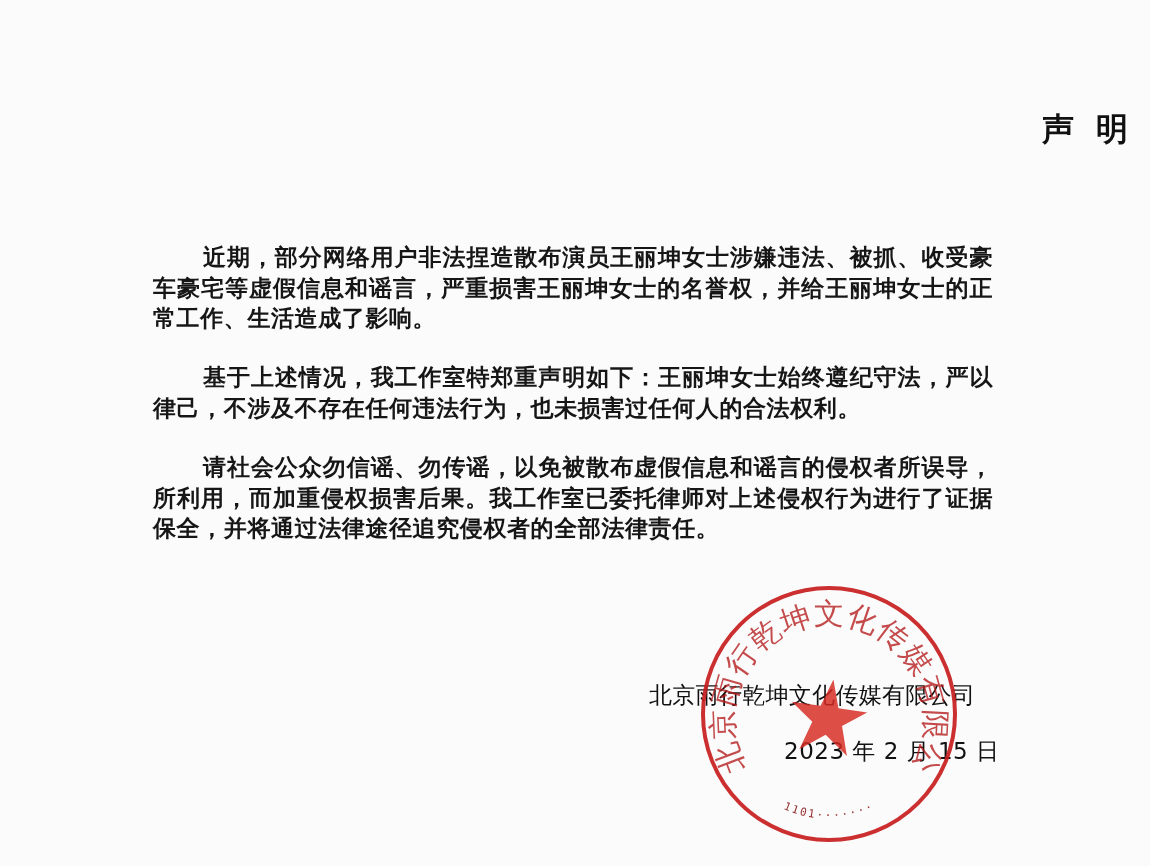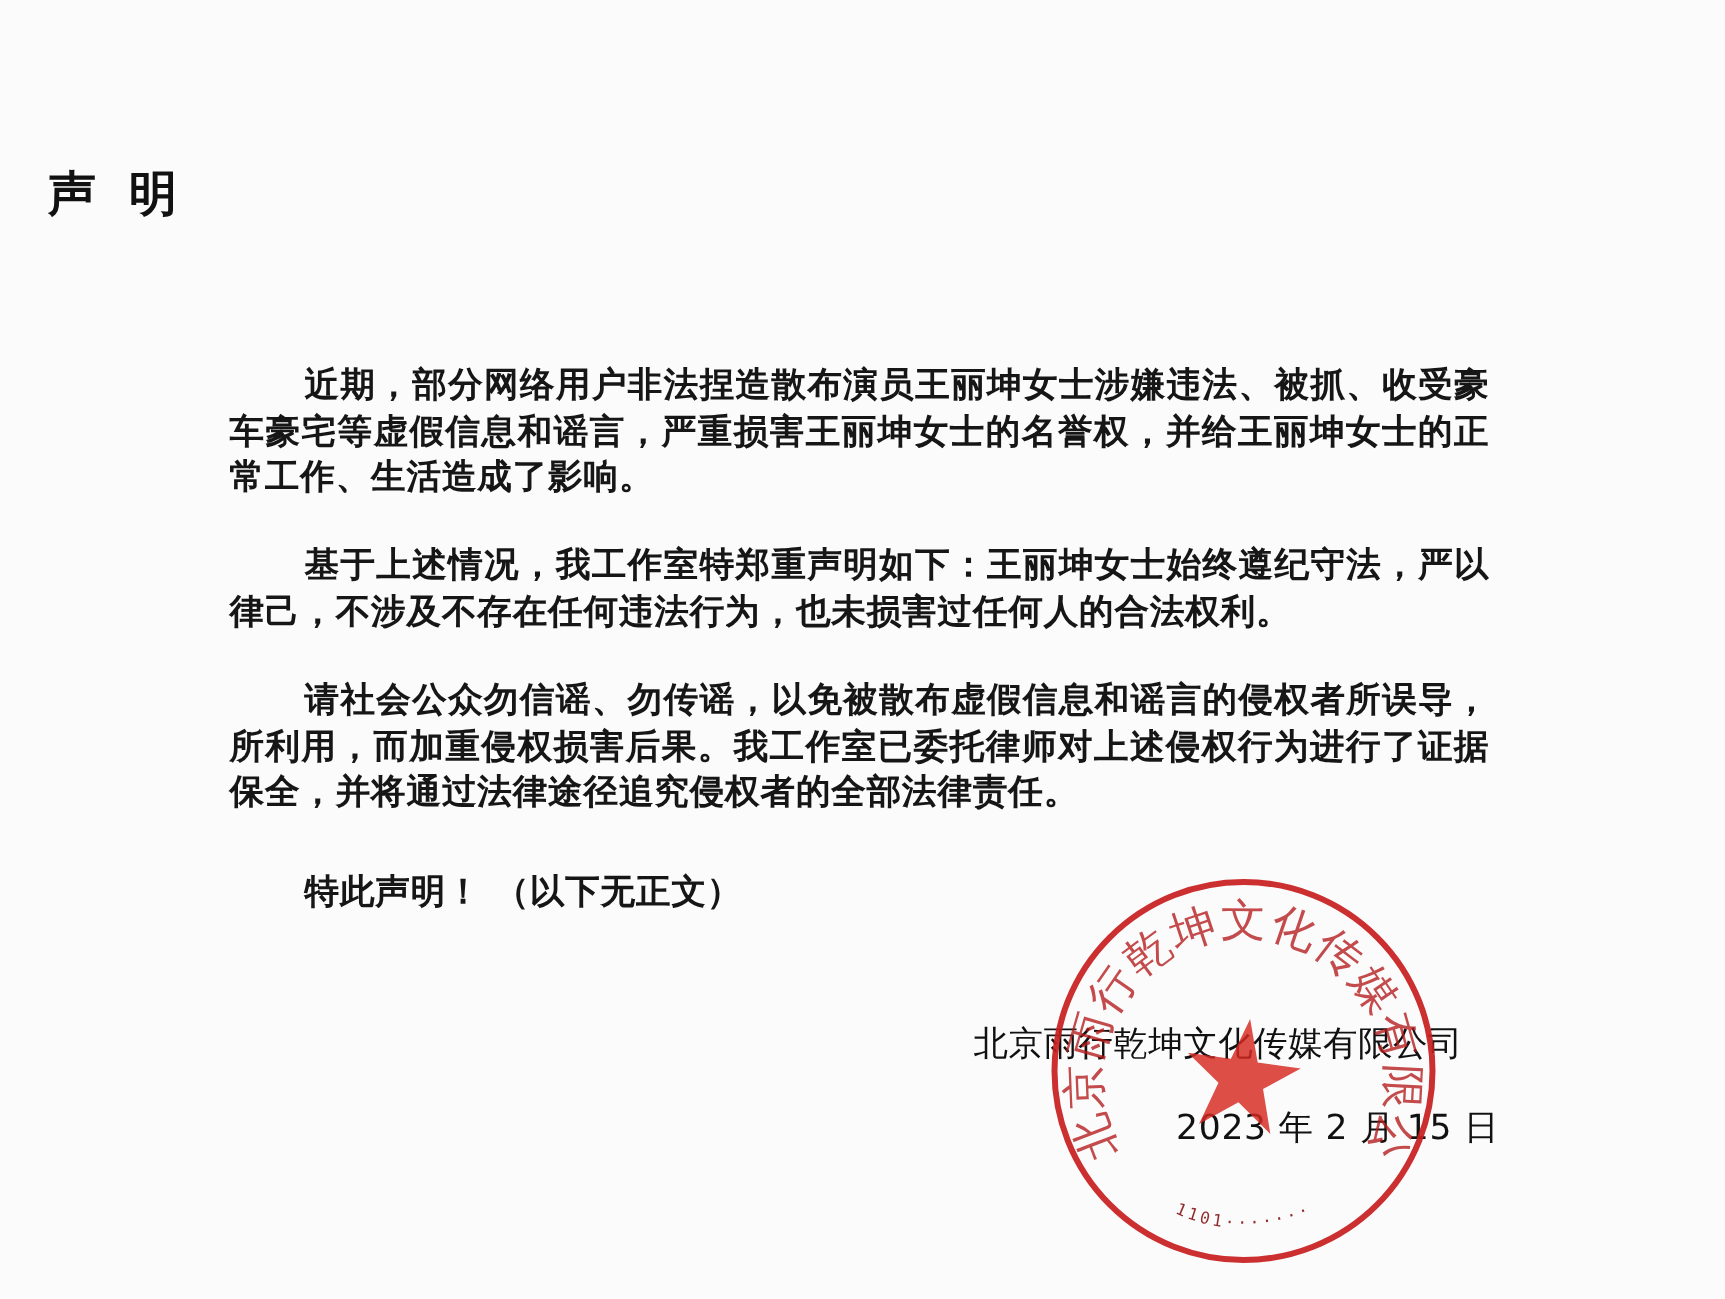--- a/index.html
+++ b/index.html
@@ -6,22 +6,22 @@
     body {
       width: 1150px; height: 866px; overflow: hidden;
       background: #fbfbfc;
       font-family: "DejaVu Sans", "Liberation Sans", sans-serif;
       color: #141414;
       position: relative;
     }
     .page { position: absolute; left: 0; top: 0; width: 1150px; height: 866px; }
     .title {
       position: absolute; left: 0; top: 108px; width: 1150px;
-      text-align: left; font-size: 32px; font-weight: bold;
-      letter-spacing: 22px; padding-left: 32px; box-sizing: border-box;
+      text-align: right; font-size: 32px; font-weight: bold;
+      letter-spacing: 22px; padding-left: 20px; box-sizing: border-box;
       color: #111;
     }
     .para {
       position: absolute; left: 153px; width: 840px;
       font-size: 23px; line-height: 30.5px; font-weight: bold;
       text-indent: 50px; letter-spacing: 0.6px;
       text-align: justify;
       color: #161616;
       margin-top: 20px;
     }
@@ -42,21 +42,20 @@
   </style>
 </head>
 <body>
 
 <div class="page">
   <div class="title">声明</div>
 
   <div class="para p1">近期，部分网络用户非法捏造散布演员王丽坤女士涉嫌违法、被抓、收受豪车豪宅等虚假信息和谣言，严重损害王丽坤女士的名誉权，并给王丽坤女士的正常工作、生活造成了影响。</div>
   <div class="para p2">基于上述情况，我工作室特郑重声明如下：王丽坤女士始终遵纪守法，严以律己，不涉及不存在任何违法行为，也未损害过任何人的合法权利。</div>
   <div class="para p3">请社会公众勿信谣、勿传谣，以免被散布虚假信息和谣言的侵权者所误导，所利用，而加重侵权损害后果。我工作室已委托律师对上述侵权行为进行了证据保全，并将通过法律途径追究侵权者的全部法律责任。</div>
-  <div class="para p4">特此声明！ （以下无正文）</div>
 
   <div class="sig sig-company">北京雨行乾坤文化传媒有限公司</div>
   <div class="sig sig-date">2023 年 2 月 15 日</div>
 
   <svg class="stamp" viewBox="0 0 262 262" xmlns="http://www.w3.org/2000/svg">
     <defs>
       <path id="arcPath" d="M 48 185 A 96 96 0 1 1 214 185" fill="none"></path>
       <path id="bottomArc" d="M 78 222 A 108 108 0 0 0 184 222" fill="none"></path>
     </defs>
     <circle cx="131" cy="131" r="126" fill="none" stroke="#c81e1e" stroke-width="4"></circle>

